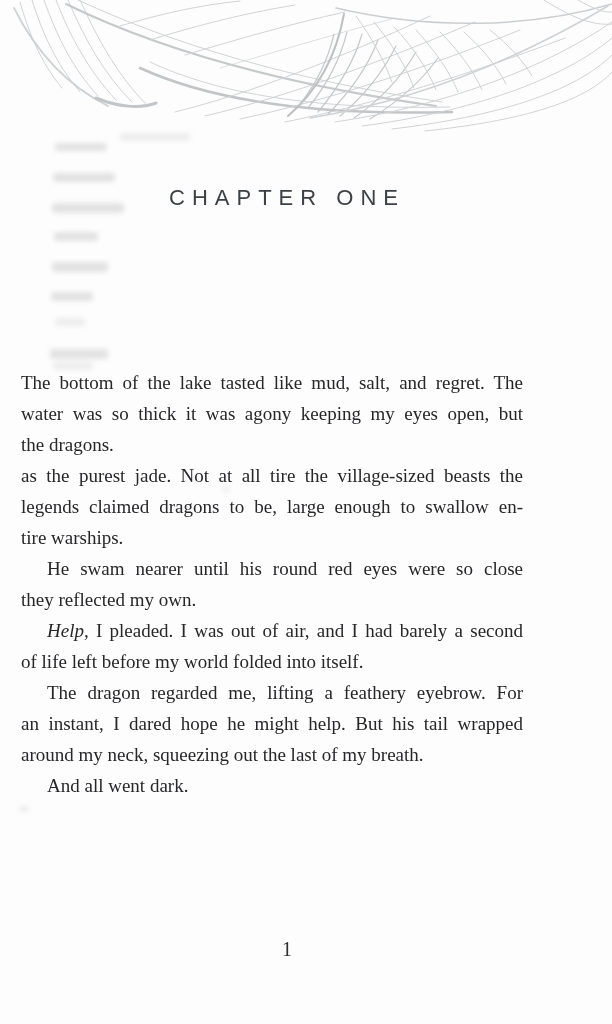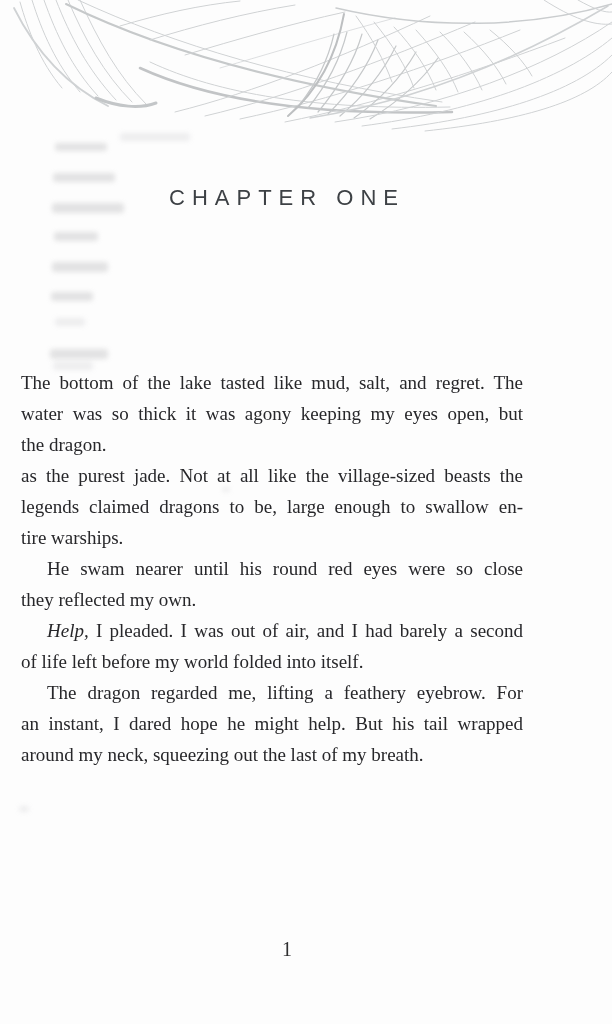--- a/index.html
+++ b/index.html
@@ -131,34 +131,35 @@
     <div class="smudge light" style="left:120px; top:133px; width:70px; height:8px;"></div>
     <div class="smudge light" style="left:222px; top:487px; width:8px; height:5px;"></div>
     <div class="smudge light" style="left:19px; top:806px; width:10px; height:6px;"></div>
   </div>
 
   <div class="chapter-heading">CHAPTER ONE</div>
 
   <div class="body-text">
     <div class="jline">The bottom of the lake tasted like mud, salt, and regret. The</div>
     <div class="jline">water was so thick it was agony keeping my eyes open, but</div>
-    <div class="jlast">the dragon.</div>
+    <div class="jlast">the dragons.</div>
 
-    <div class="jline">as the purest jade. Not at all like the village-sized beasts the</div>
+    <div class="jline">as the purest jade. Not at all tire the village-sized beasts the</div>
     <div class="jline">legends claimed dragons to be, large enough to swallow en-</div>
     <div class="jlast">tire warships.</div>
 
     <div class="jline indent">He swam nearer until his round red eyes were so close</div>
     <div class="jlast">they reflected my own.</div>
 
 
     <div class="jline indent"><span class="italic">Help,</span><span> I pleaded. I was out of air, and I had barely a second</span></div>
     <div class="jlast">of life left before my world folded into itself.</div>
 
     <div class="jline indent">The dragon regarded me, lifting a feathery eyebrow. For</div>
     <div class="jline">an instant, I dared hope he might help. But his tail wrapped</div>
     <div class="jlast">around my neck, squeezing out the last of my breath.</div>
 
+    <div class="jlast indent">And all went dark.</div>
   </div>
 
   <div class="page-number">1</div>
 
 </div>
 
 </body></html>

